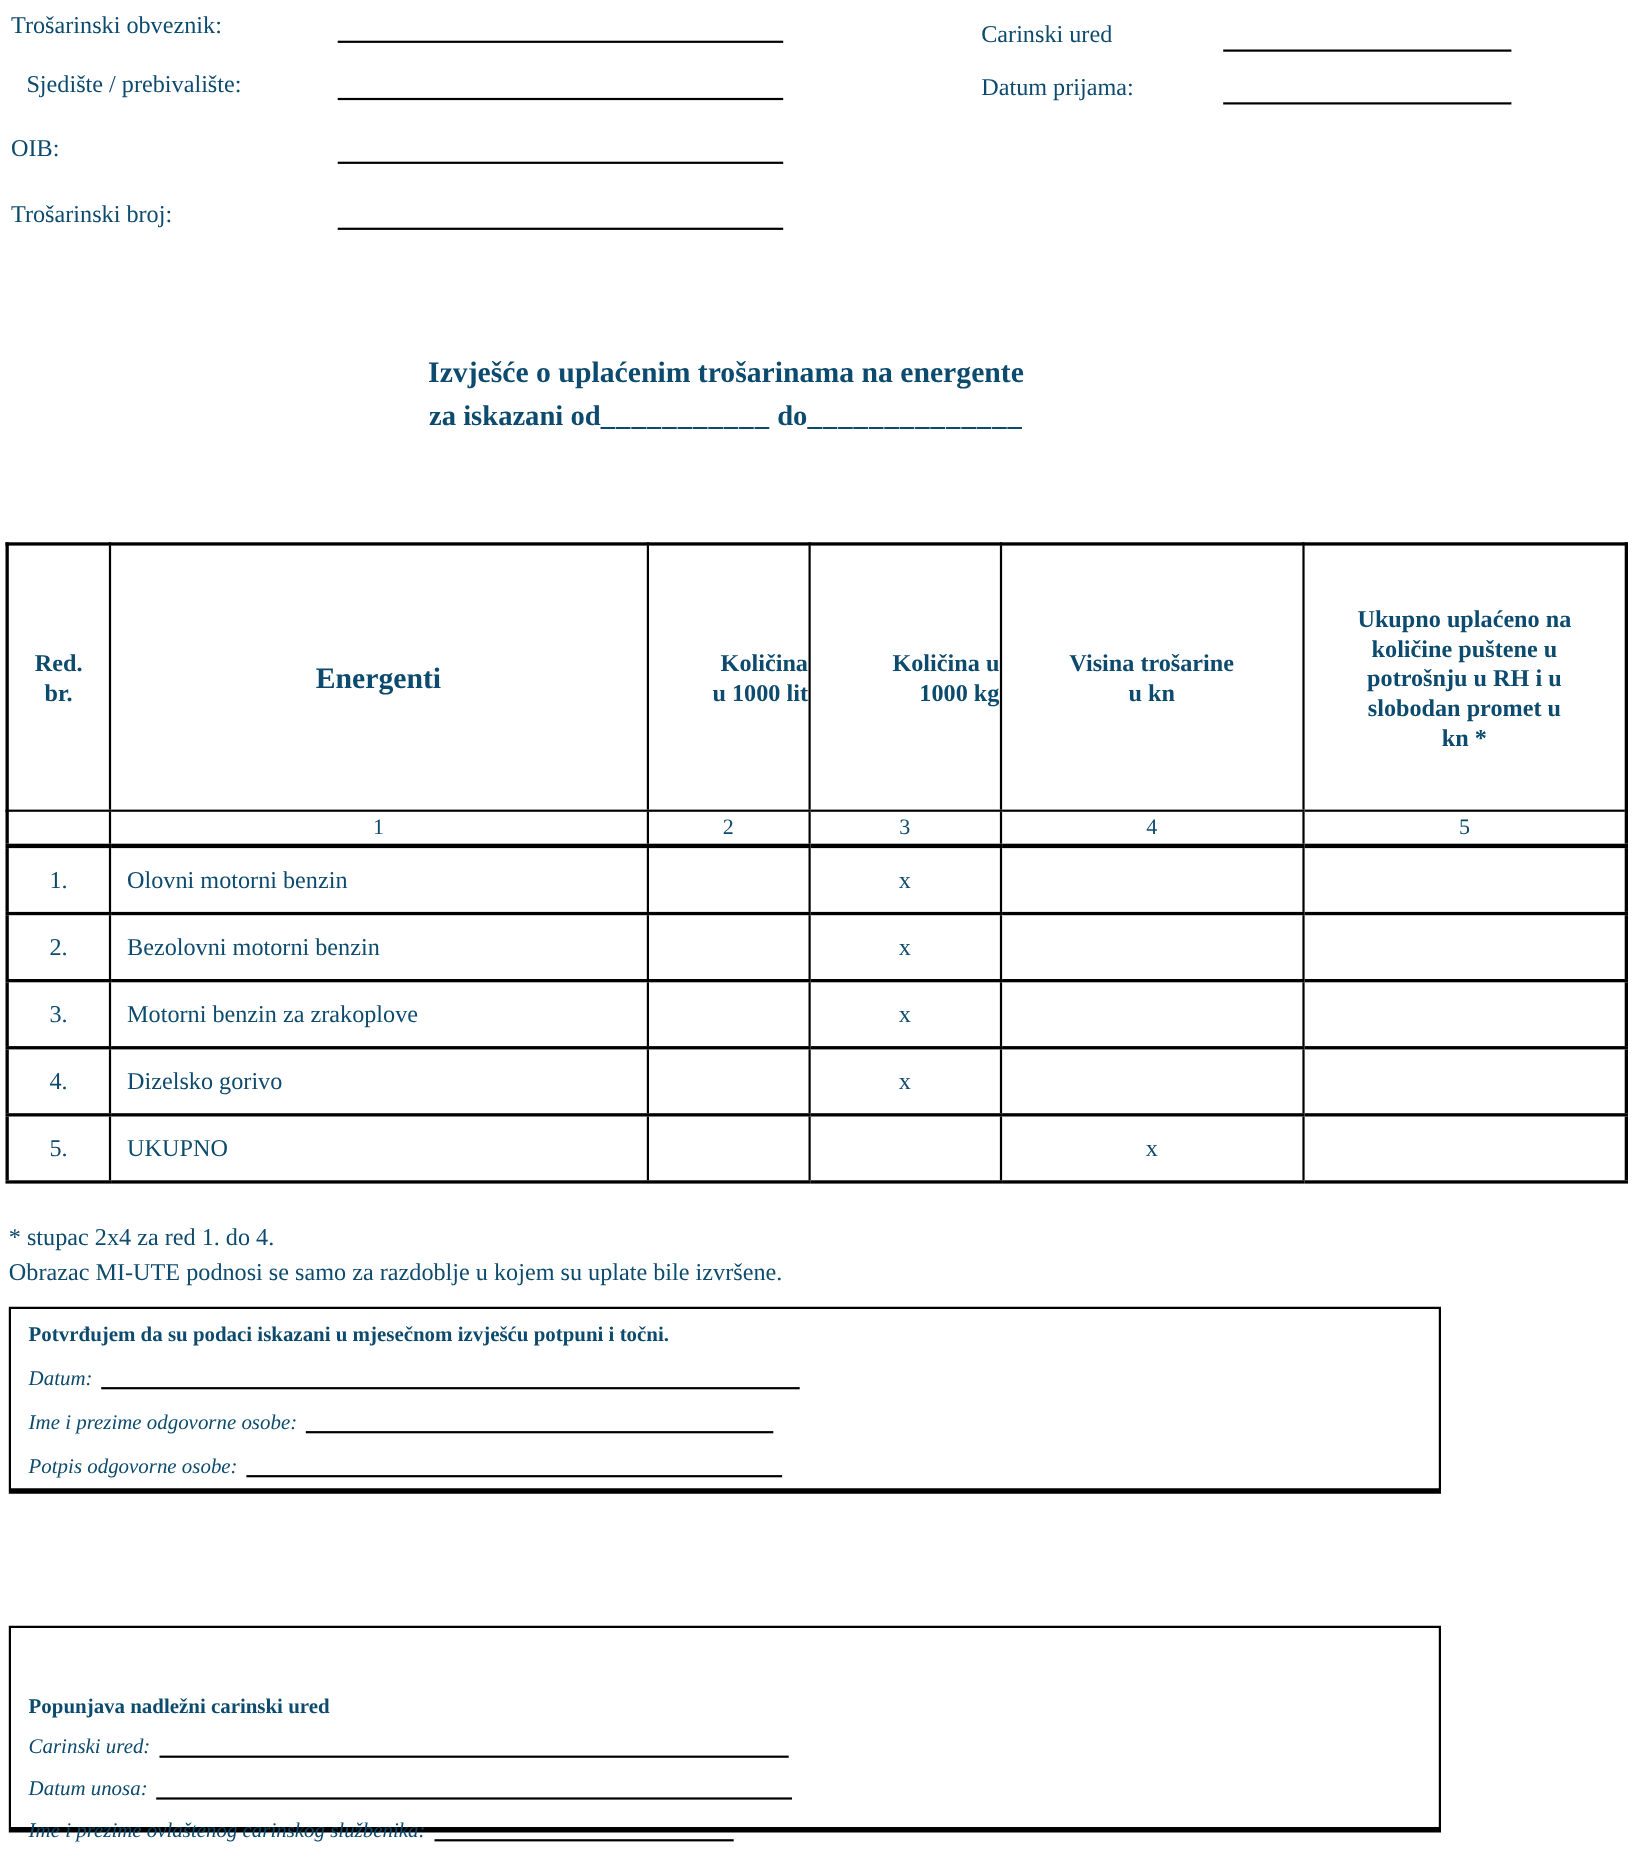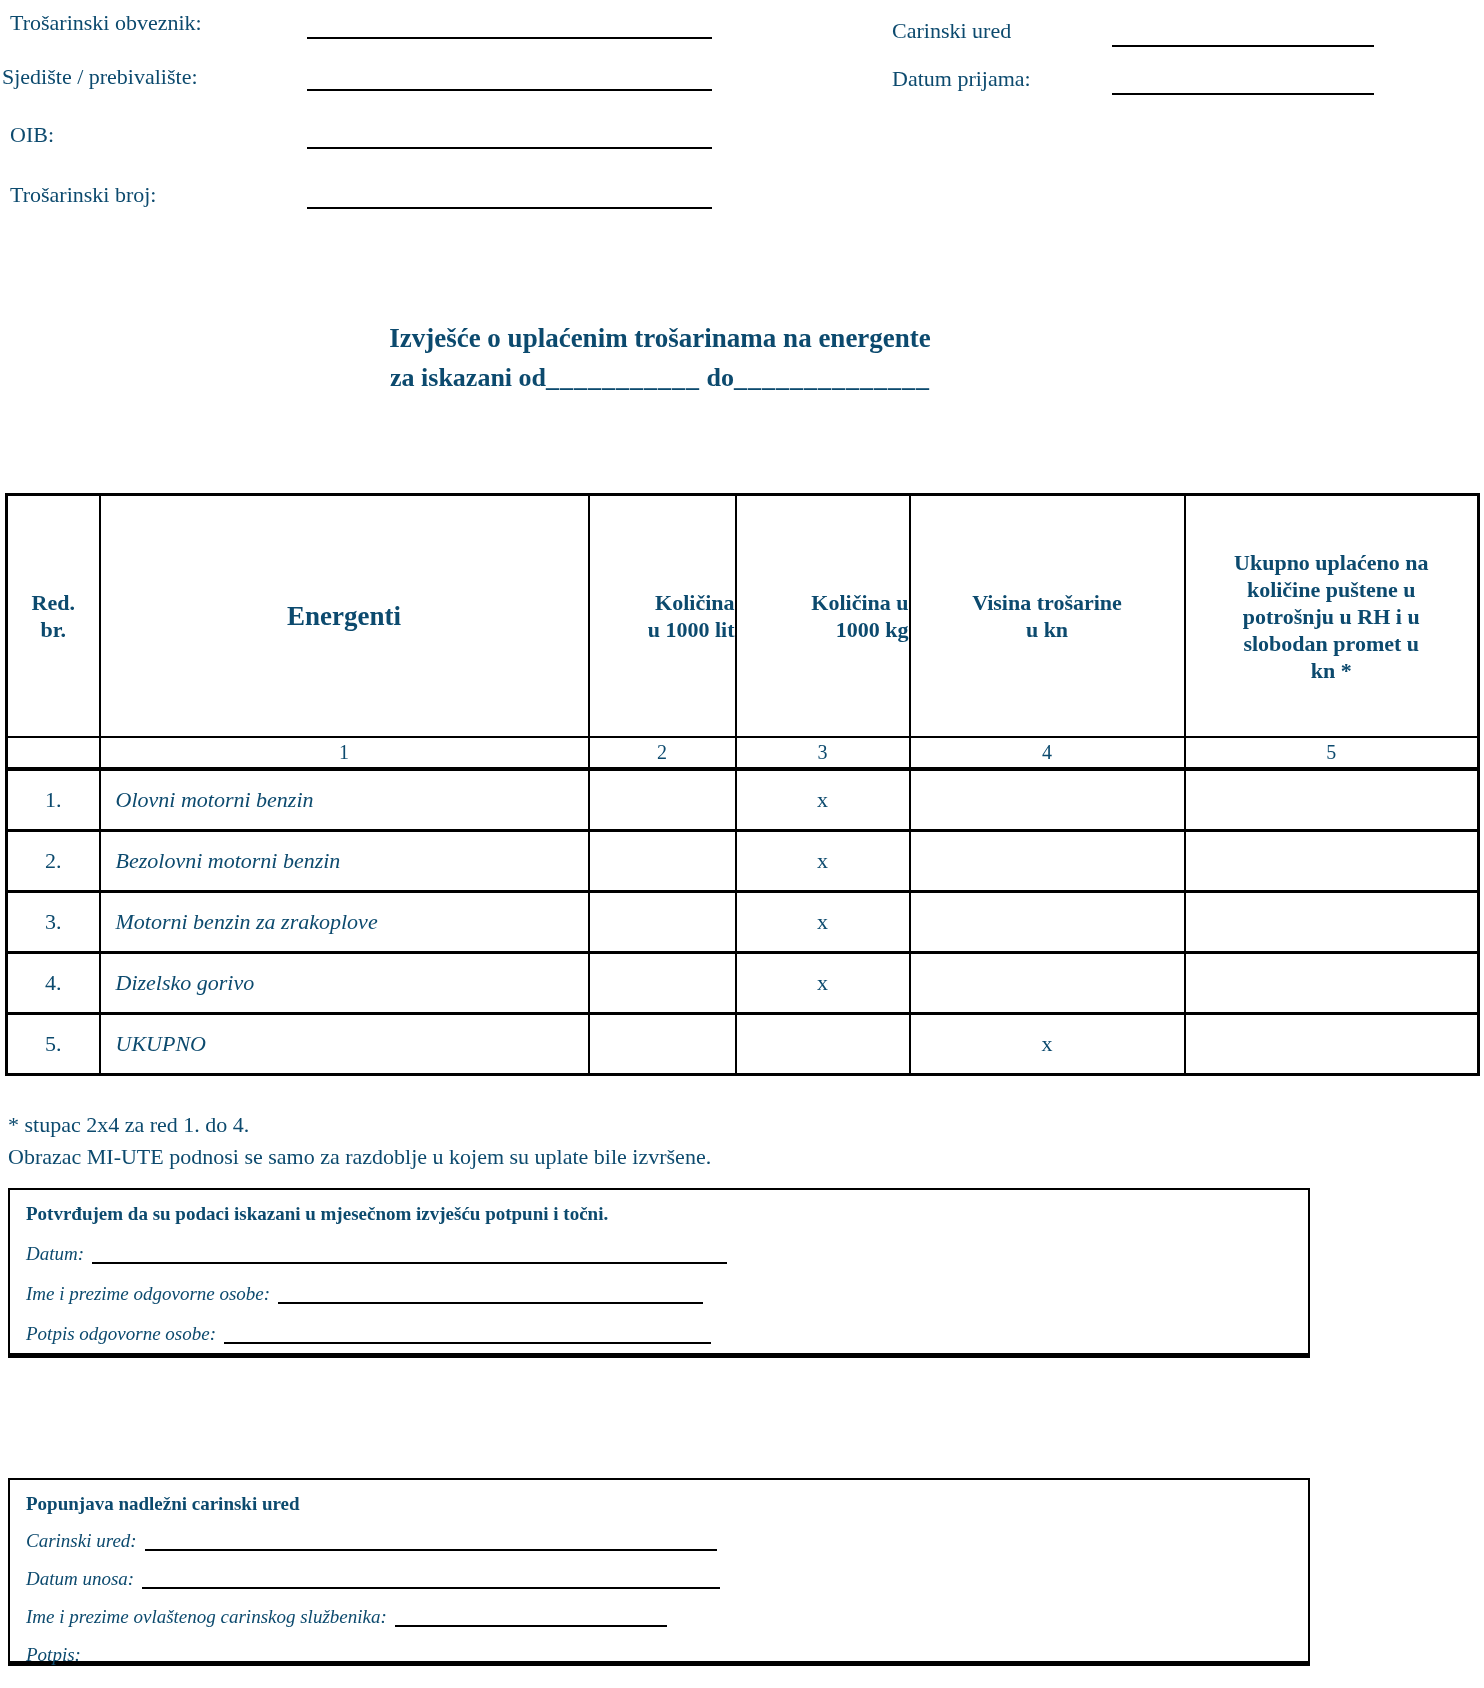--- a/index.html
+++ b/index.html
@@ -68,21 +68,21 @@
     text-align: center;
     vertical-align: middle;
   }
   .main-table tr.datarow td {
     height: 58px;
     border-bottom: 3px solid #000;
     font-size: 22px;
     vertical-align: middle;
   }
   .main-table td.cell-num { text-align: center; }
-  .main-table td.cell-name { text-align: left; padding-left: 15px; font-style: italic; }
+  .main-table td.cell-name { text-align: left; padding-left: 15px; }
   .main-table td.cell-x { text-align: center; }
 
   .footnote {
     position: absolute;
     left: 8px;
     font-size: 22px;
     white-space: nowrap;
   }
 
   .box {
@@ -101,39 +101,39 @@
   }
   .brow {
     display: flex;
     align-items: baseline;
     font-size: 19px;
     line-height: 24px;
     white-space: nowrap;
   }
   .box1 .box-title { margin-bottom: 16px; }
   .box1 .brow { margin-bottom: 16px; font-style: italic; }
-  .box2 .box-title { margin-bottom: 12px; }
+  .box2 .box-title { margin-bottom: 12px; margin-top: 48px; }
   .box2 .brow { margin-bottom: 12px; line-height: 26px; font-style: italic; }
   .brow .blabel { margin-right: 8px; }
   .bline {
     display: inline-block;
     height: 0;
     border-bottom: 2px solid #000;
     transform: translateY(4px);
   }
 </style>
 </head>
 <body>
 
 <div class="page">
 
   <div class="hlabel" style="left:10px; top:10px;">Trošarinski obveznik:</div>
   <div class="wline" style="left:307px; top:37px; width:405px;"></div>
 
-  <div class="hlabel" style="left:2px; top:64px;">Sjedište / prebivalište:</div>
+  <div class="hlabel" style="left:24px; top:64px;">Sjedište / prebivalište:</div>
   <div class="wline" style="left:307px; top:89px; width:405px;"></div>
 
   <div class="hlabel" style="left:10px; top:122px;">OIB:</div>
   <div class="wline" style="left:307px; top:147px; width:405px;"></div>
 
   <div class="hlabel" style="left:10px; top:182px;">Trošarinski broj:</div>
   <div class="wline" style="left:307px; top:207px; width:405px;"></div>
 
   <div class="hlabel" style="left:892px; top:18px;">Carinski ured</div>
   <div class="wline" style="left:1112px; top:45px; width:262px;"></div>

